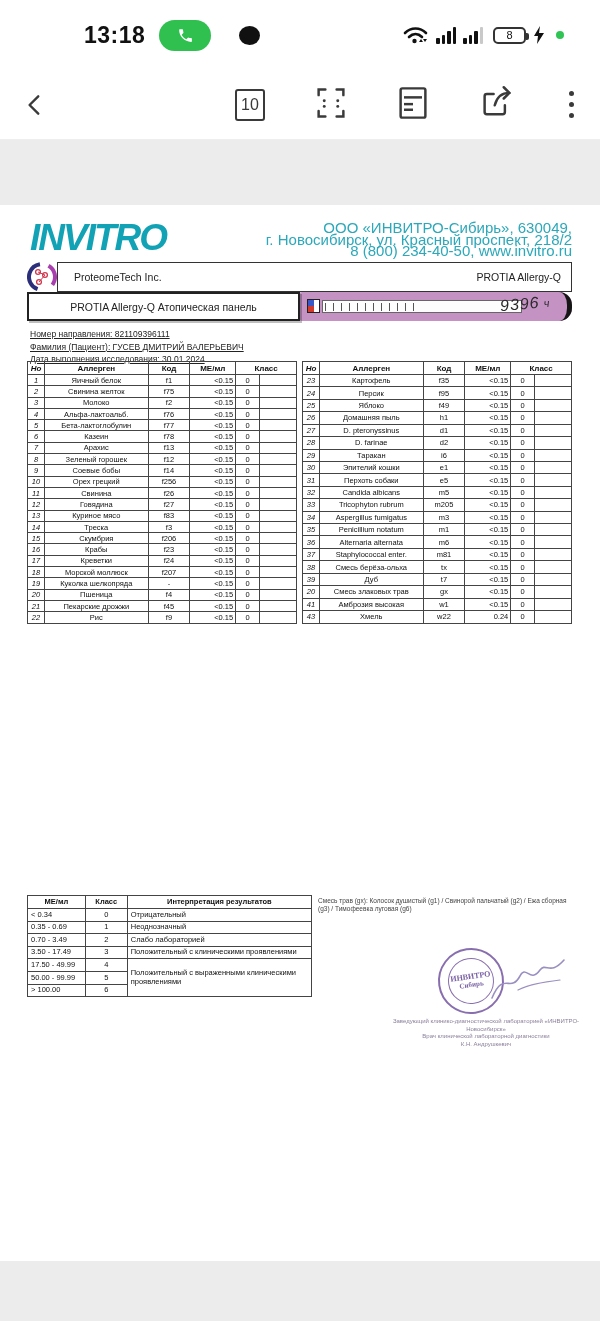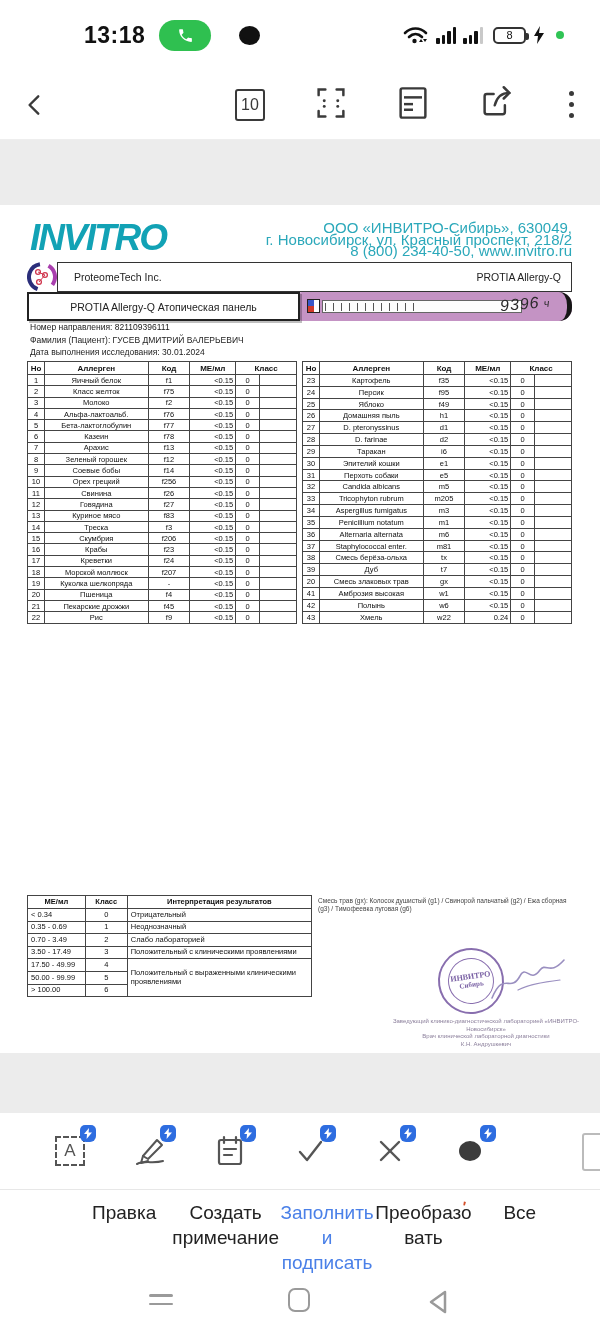--- a/index.html
+++ b/index.html
@@ -26,21 +26,21 @@
   .tb-group { display:flex; align-items:center; gap:50px; }
   .page-box { min-width:30px; height:32px; border:2px solid #3a3a3a; border-radius:3px; display:flex; align-items:center; justify-content:center; padding:0 3px; }
   .page-box span { font-size:16px; color:#3a3a3a; }
   .dots { display:flex; flex-direction:column; gap:6px; padding:4px; }
   .dots i { width:5px; height:5px; border-radius:50%; background:#3a3a3a; }
 
   
   .viewer { background:#ececec; }
   .gap-top { height:65px; }
   .gap-bottom { height:60px; }
-  .page { background:#fff; height:848px; position:relative; font-family:"Liberation Sans",sans-serif; }
+  .page { background:#fff; height:1056px; position:relative; font-family:"Liberation Sans",sans-serif; }
 
   .doc-header { position:absolute; top:13px; left:30px; right:28px; display:flex; justify-content:space-between; }
   .invitro-logo { font-size:37px; font-weight:800; font-style:italic; color:#12a2b5; letter-spacing:-2px; line-height:40px; }
   .org-address { text-align:right; color:#2ba8ba; font-size:15px; line-height:11.5px; padding-top:4px; }
 
   .mfg-row { position:absolute; top:57px; left:27px; right:28px; height:30px; display:flex; align-items:stretch; }
   .mfg-logo { width:30px; height:30px; flex:0 0 30px; }
   .mfg-box { flex:1; border:1px solid #333; display:flex; align-items:center; justify-content:space-between; padding:0 10px 0 16px; background:#fff; }
   .mfg-box span { font-size:10.5px; color:#222; }
 
@@ -52,27 +52,27 @@
   .strip-flag { position:absolute; left:8px; top:7px; width:13px; height:14px; border:1px solid #222; background:
       linear-gradient(90deg, transparent 0 0) , #fff; }
   .strip-flag::before { content:""; position:absolute; left:0; top:0; width:6px; height:6px; background:#3a57c8; }
   .strip-flag::after { content:""; position:absolute; left:0; bottom:0; width:6px; height:6px; background:#cf3a2a; }
   .strip-bar { position:absolute; left:23px; top:8px; width:200px; height:13px; background:#fdfdfd; border:1px solid #666; }
   .strip-ticks { position:absolute; left:2px; bottom:1px; width:45%; height:8px;
       background:repeating-linear-gradient(90deg,#555 0 1px, transparent 1px 8px); }
   .strip-num { position:absolute; right:22px; top:3px; font-size:16px; font-style:italic; color:#2a2a2a; transform:rotate(-5deg); letter-spacing:1px; }
   .strip-num .sfx { font-size:11px; margin-left:4px; }
 
-  .patient { position:absolute; top:116px; left:30px; font-size:8.5px; color:#222; line-height:12.5px; }
+  .patient { position:absolute; top:123px; left:30px; font-size:8.5px; color:#222; line-height:12.5px;text-decoration:underline; }
 
   .tables { position:absolute; top:156px; left:27px; right:28px; display:flex; justify-content:space-between; }
   table.allergens { border-collapse:collapse; width:270px; }
   table.allergens th, table.allergens td { border:1px solid #444; font-size:7.5px; color:#111; padding:0 2px; height:11.3px; line-height:9px; }
   table.allergens th { font-size:8px; font-weight:700; height:13px; text-align:center; }
-  .col-no { width:17px; text-align:center; }
+  .col-no { width:17px; text-align:center;font-style:italic; }
   .col-al { width:104px; text-align:center; }
   .col-cd { width:42px; text-align:center; }
   .col-un { width:46px; text-align:right; }
   .col-cv { width:24px; text-align:center; }
   .col-bar { width:37px; }
 
   .interp { position:absolute; top:690px; left:27px; }
   table.interp-t { border-collapse:collapse; width:285px; }
   table.interp-t th, table.interp-t td { border:1px solid #444; font-size:7.5px; color:#111; padding:0 3px; height:12.6px; line-height:8.5px; }
   table.interp-t th { font-weight:700; text-align:center; height:13px; }
@@ -273,21 +273,21 @@
               <td class="col-no">1</td>
               <td class="col-al">Яичный белок</td>
               <td class="col-cd">f1</td>
               <td class="col-un">&lt;0.15</td>
               <td class="col-cv">0</td>
               <td class="col-bar"></td>
             </tr>
 
             <tr>
               <td class="col-no">2</td>
-              <td class="col-al">Класс желток</td>
+              <td class="col-al">Свинина желток</td>
               <td class="col-cd">f75</td>
               <td class="col-un">&lt;0.15</td>
               <td class="col-cv">0</td>
               <td class="col-bar"></td>
             </tr>
 
             <tr>
               <td class="col-no">3</td>
               <td class="col-al">Молоко</td>
               <td class="col-cd">f2</td>
@@ -645,28 +645,20 @@
 
             <tr>
               <td class="col-no">41</td>
               <td class="col-al">Амброзия высокая</td>
               <td class="col-cd">w1</td>
               <td class="col-un">&lt;0.15</td>
               <td class="col-cv">0</td>
               <td class="col-bar"></td>
             </tr>
 
-            <tr>
-              <td class="col-no">42</td>
-              <td class="col-al">Полынь</td>
-              <td class="col-cd">w6</td>
-              <td class="col-un">&lt;0.15</td>
-              <td class="col-cv">0</td>
-              <td class="col-bar"></td>
-            </tr>
 
             <tr>
               <td class="col-no">43</td>
               <td class="col-al">Хмель</td>
               <td class="col-cd">w22</td>
               <td class="col-un">0.24</td>
               <td class="col-cv">0</td>
               <td class="col-bar"></td>
             </tr>
           </tbody>

